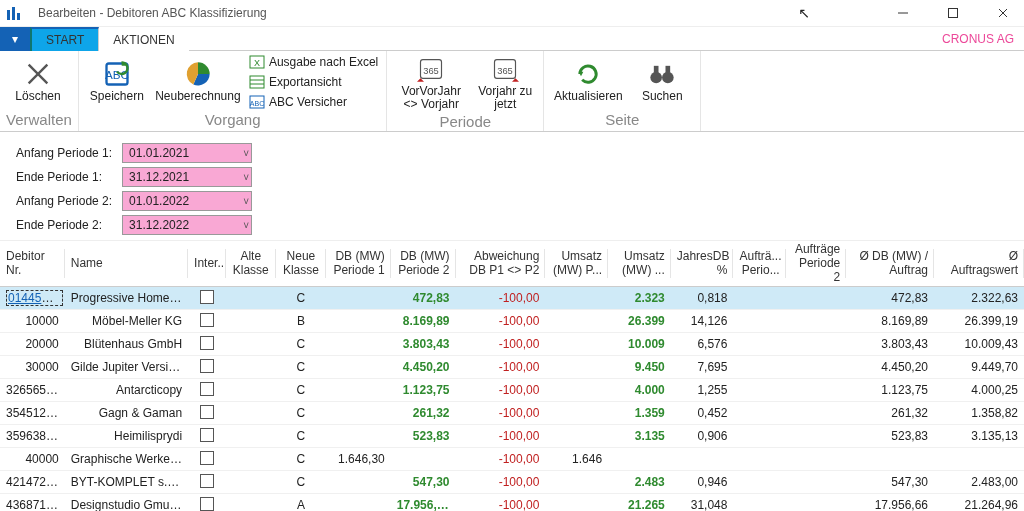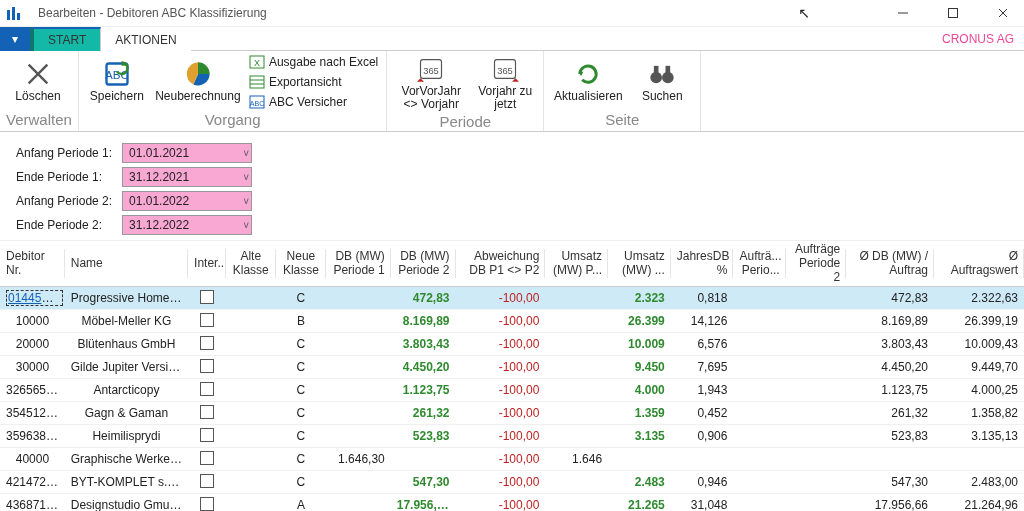--- a/index.html
+++ b/index.html
@@ -42,23 +42,23 @@
     display:flex; align-items:center; justify-content:center;
   }
   .ribbon-tabs .tab {
     padding: 0 14px;
     display:flex; align-items:center;
     border-top: 1px solid transparent;
     color:#333;
   }
   .ribbon-tabs .tab.active {
     border-top: 2px solid #1462b5;
-    border-left: 4px solid #0f766e;
+    border-left: 2px solid #0f766e;
     border-right: 1px solid #ccc;
-    background:#14b8a6;
+    background:#0ea5e9;
   }
   .rt-spacer { flex:1; border-bottom:1px solid #ccc; }
   .company { padding: 0 10px; color:#ec4899; display:flex; align-items:center; border-bottom:1px solid #ccc;}
   
   .ribbon {
     display:flex;
     border-bottom: 1px solid #ccc;
     height: 80px;
   }
   .group {
@@ -112,21 +112,21 @@
   table.grid th.center { text-align:center; }
   table.grid td {
     padding: 2px 6px;
     height: 18px;
     border-bottom: 1px solid #f0f0f0;
     text-align:right;
     white-space:nowrap;
     overflow:hidden;
     text-overflow:ellipsis;
   }
-  table.grid td.left { text-align:center; }
+  table.grid td.left { text-align:right; }
   table.grid td.center { text-align:center; }
   tr.row.selected td { background: #cfeaf7; }
   tr.row.selected td:first-child span { border:1px dashed #333; padding:0 1px;}
   .ck { display:inline-block; width:12px; height:12px; border:1px solid #555; background:#fff;}
   .green { color: #2f8a2f; font-weight:600;}
   .red { color: #c02020; }
   .debitor-link { color:#1462b5; text-decoration:underline; }
   
   col.c-deb   { width: 62px; }
   col.c-name  { width: 118px; }
@@ -472,21 +472,21 @@
           <td class="left">32656565</td>
           <td class="left">Antarcticopy</td>
           <td class="center"><span class="ck"></span></td>
           <td class="center"></td>
           <td class="center">C</td>
           <td></td>
           <td class="green">1.123,75</td>
           <td class="red">-100,00</td>
           <td></td>
           <td class="green">4.000</td>
-          <td>1,943</td>
+          <td>1,255</td>
           <td></td>
           <td></td>
           <td>1.123,75</td>
           <td>4.000,25</td>
         </tr>
         <tr class="row">
           <td class="left">35451236</td>
           <td class="left">Gagn &amp; Gaman</td>
           <td class="center"><span class="ck"></span></td>
           <td class="center"></td>

